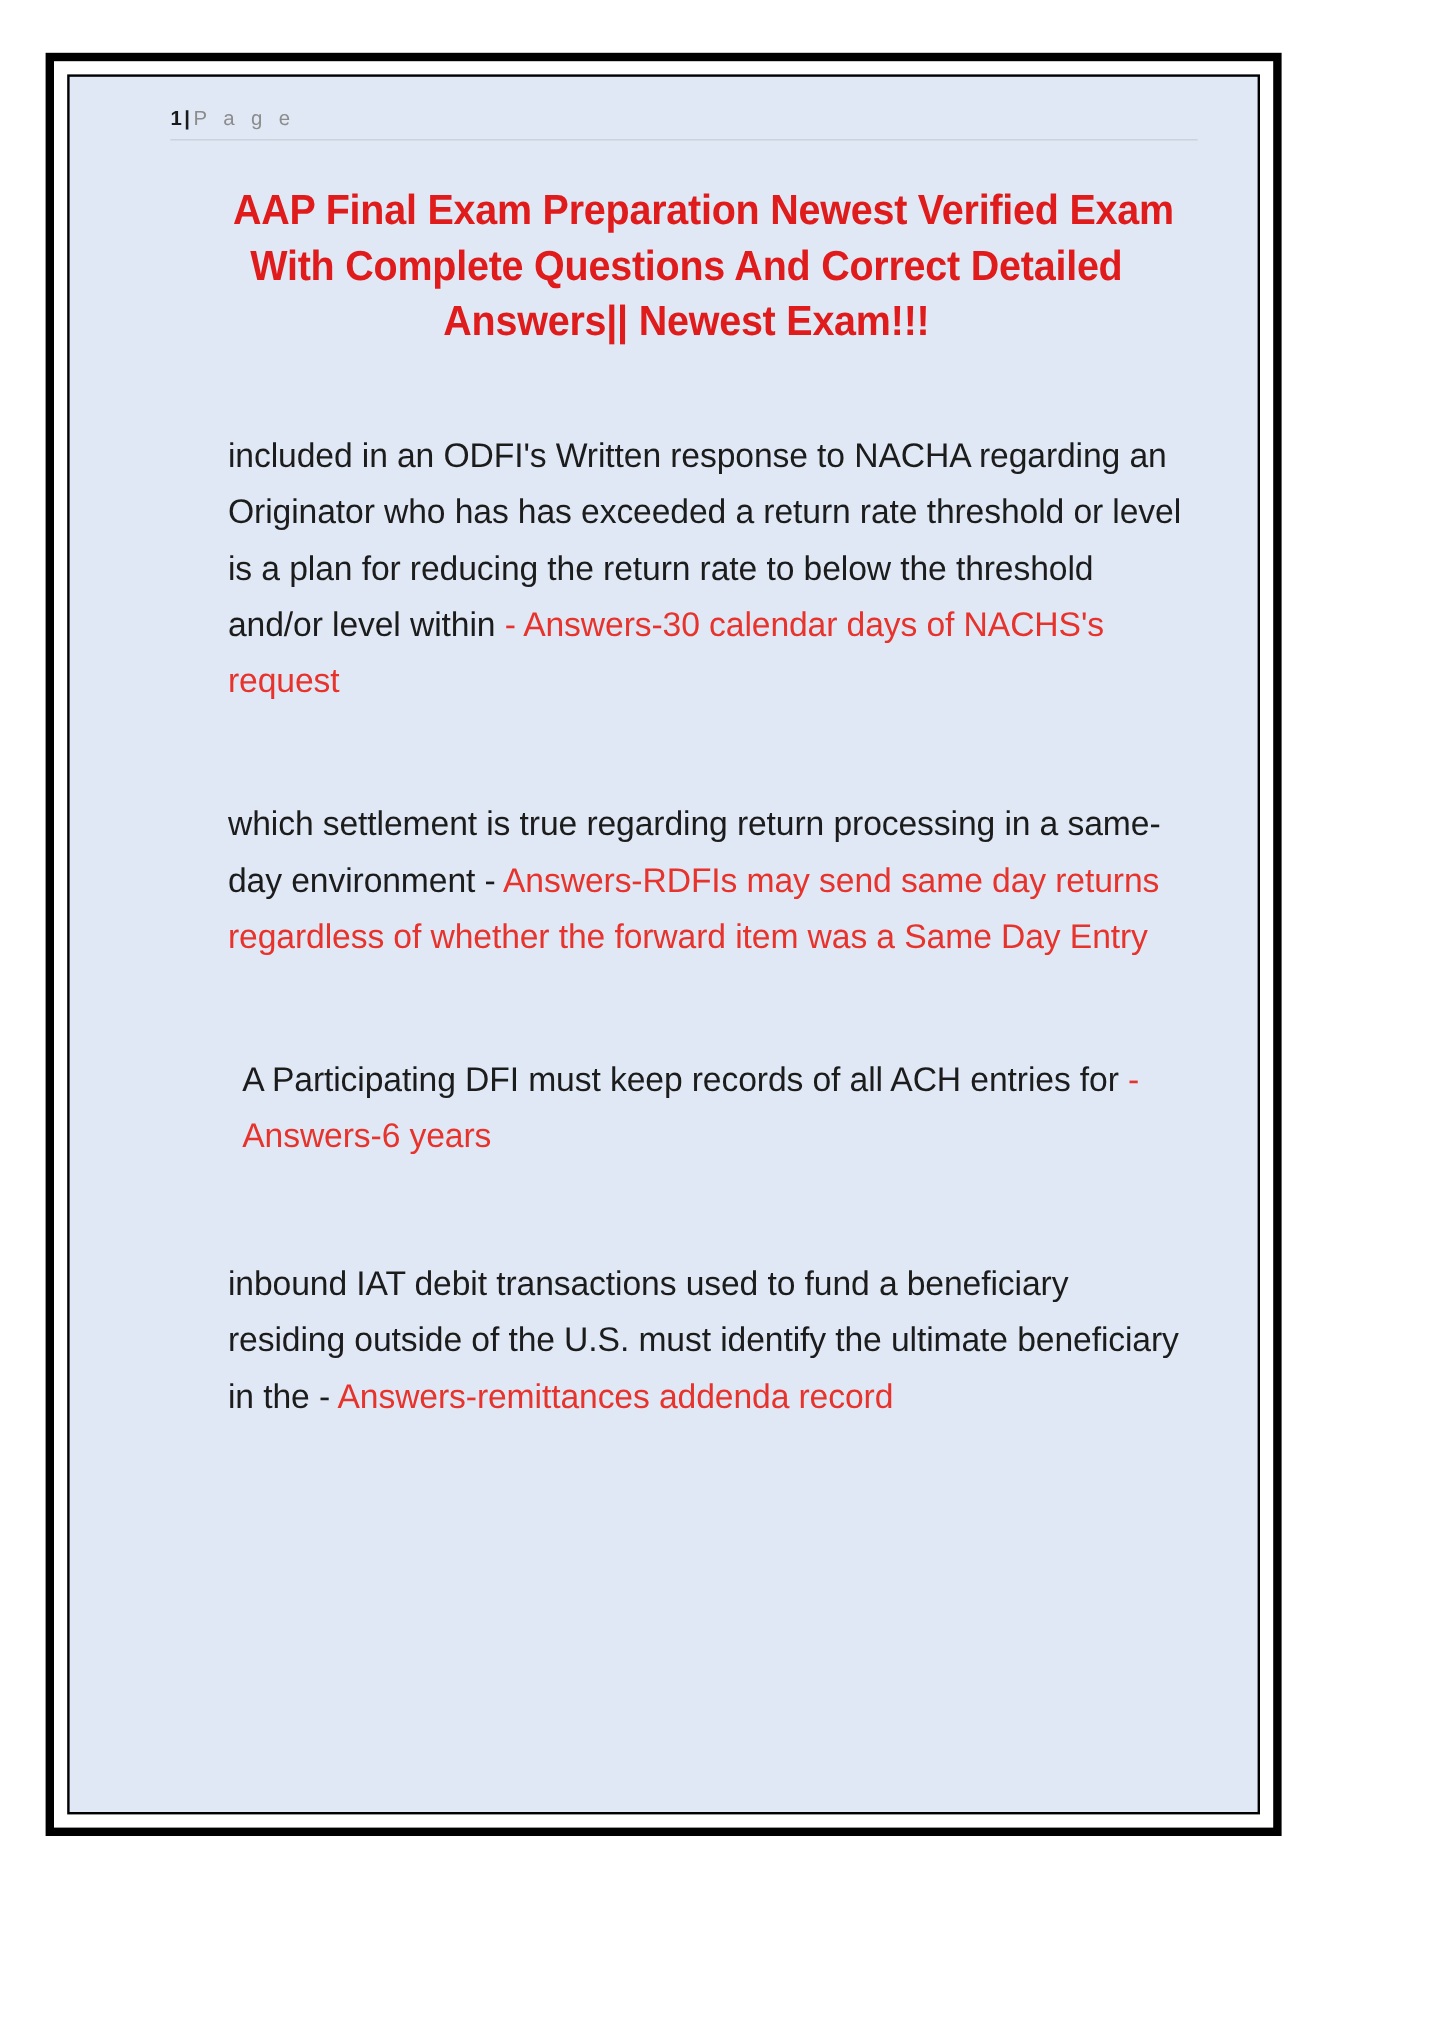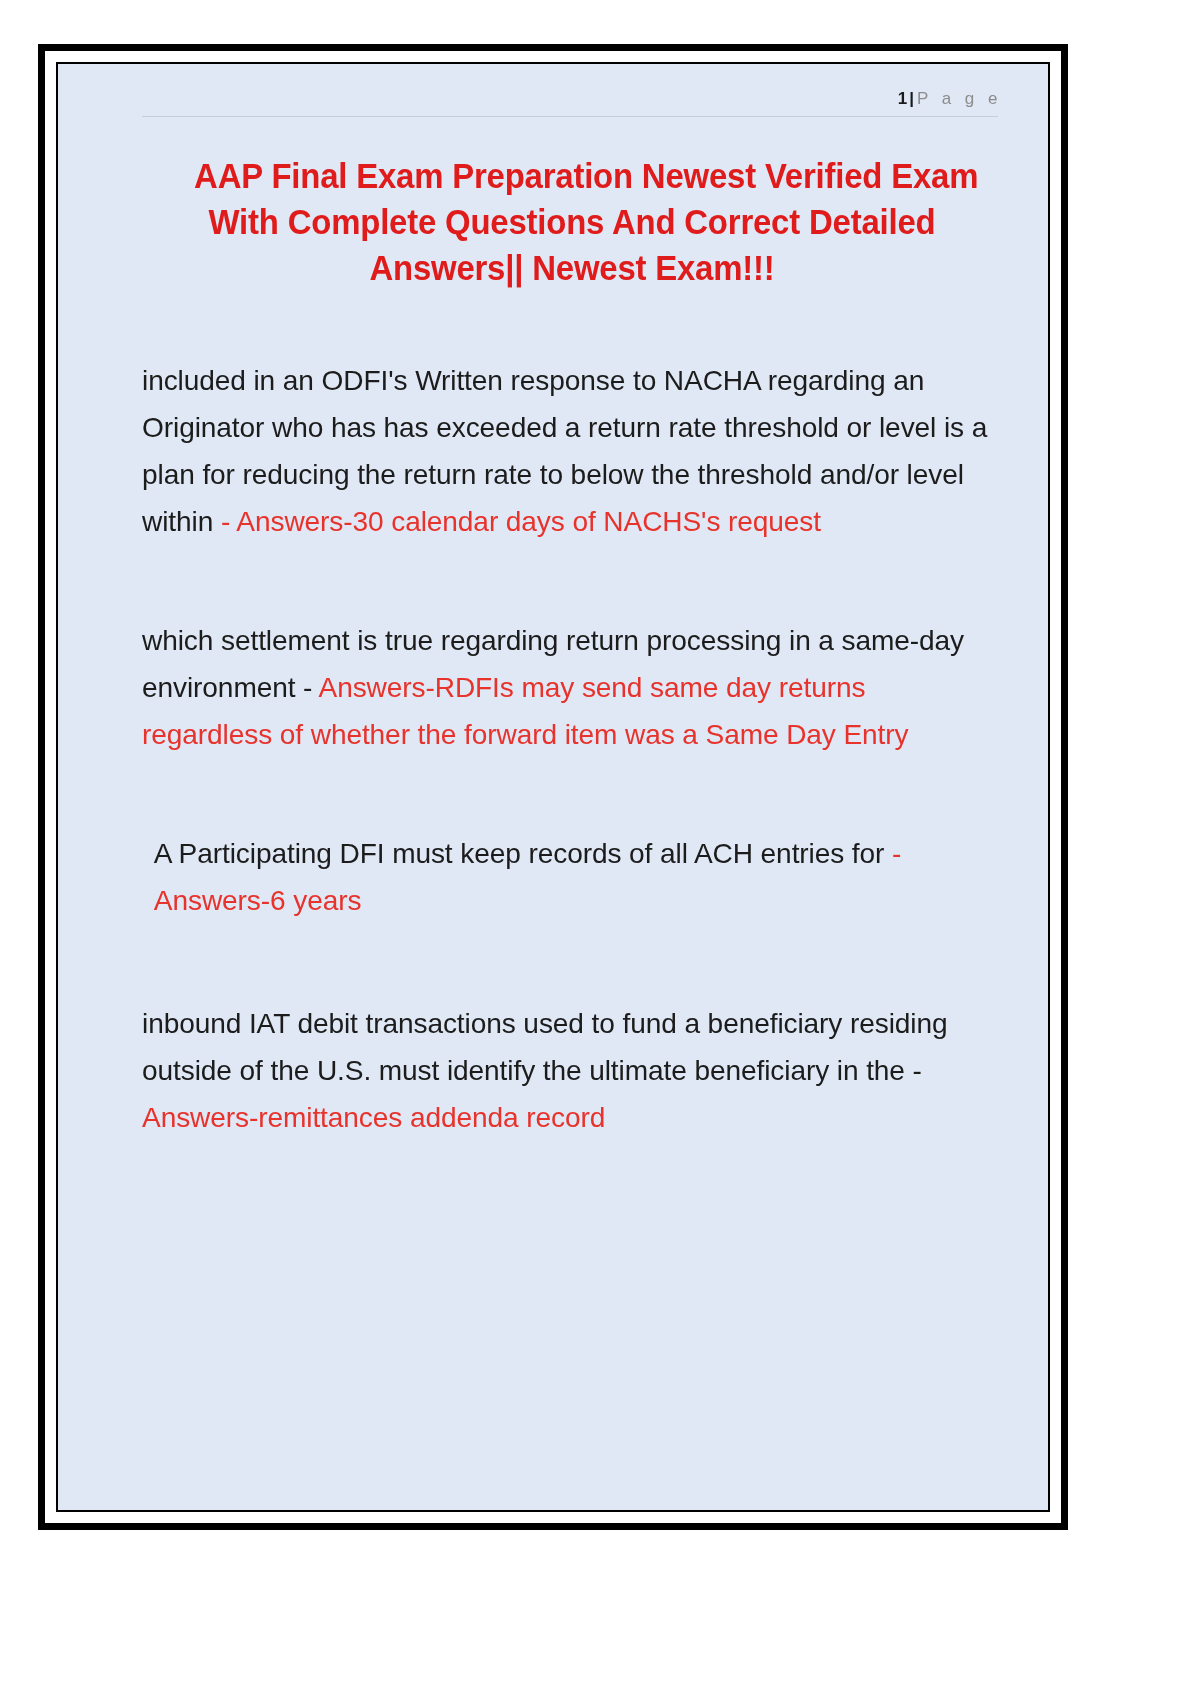--- a/index.html
+++ b/index.html
@@ -45,21 +45,20 @@
     top: 0;
     right: 0;
     bottom: 0;
     padding: 24px 46px 0 84px;
     box-sizing: border-box;
   }
 
   
   .doc-header {
     padding-bottom: 6px;
-    text-align: right;
   }
   .header-line {
     font-size: 17px;
     line-height: 22px;
     white-space: pre;
     color: #808080;
   }
   .header-pagenum {
     color: #1a1a1a;
     font-weight: bold;
@@ -93,20 +92,21 @@
     letter-spacing: -0.2px;
     padding: 0 28px;
     transform: scaleX(0.94);
     transform-origin: center top;
   }
   .doc-title .tline { display: block; white-space: nowrap; }
 
   
   .body-area {
     margin-top: 66px;
+    margin-left: 48px;
   }
   .qa-block {
     font-size: 28.5px;
     line-height: 47px;
     color: #1c1c1c;
     font-family: "Liberation Sans Narrow", "Liberation Sans", sans-serif;
     margin-bottom: 72px;
     letter-spacing: -0.1px;
     transform: scaleX(0.985);
     transform-origin: left top;

